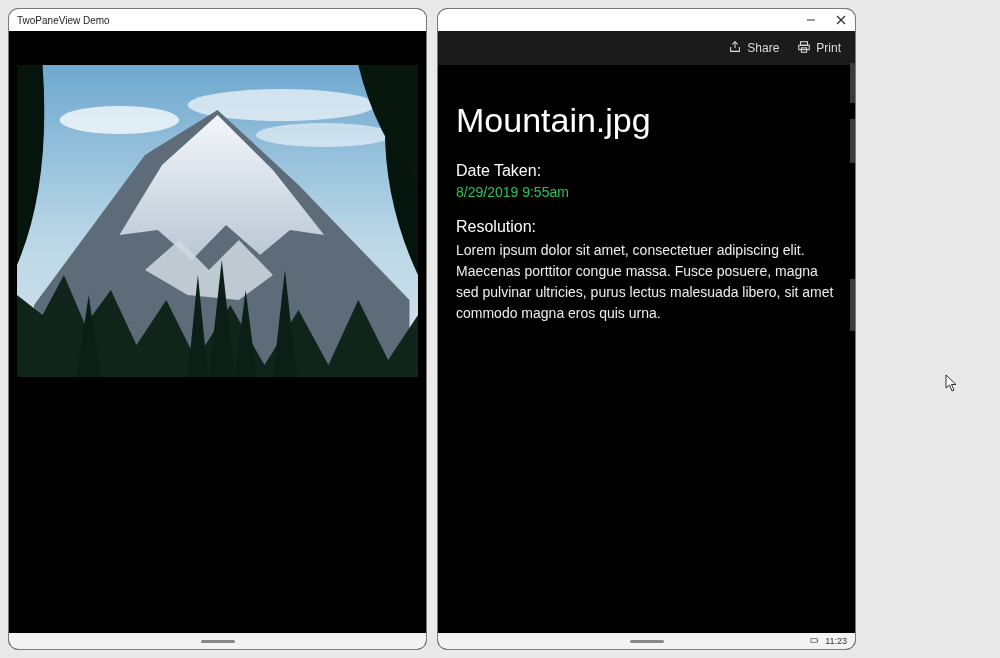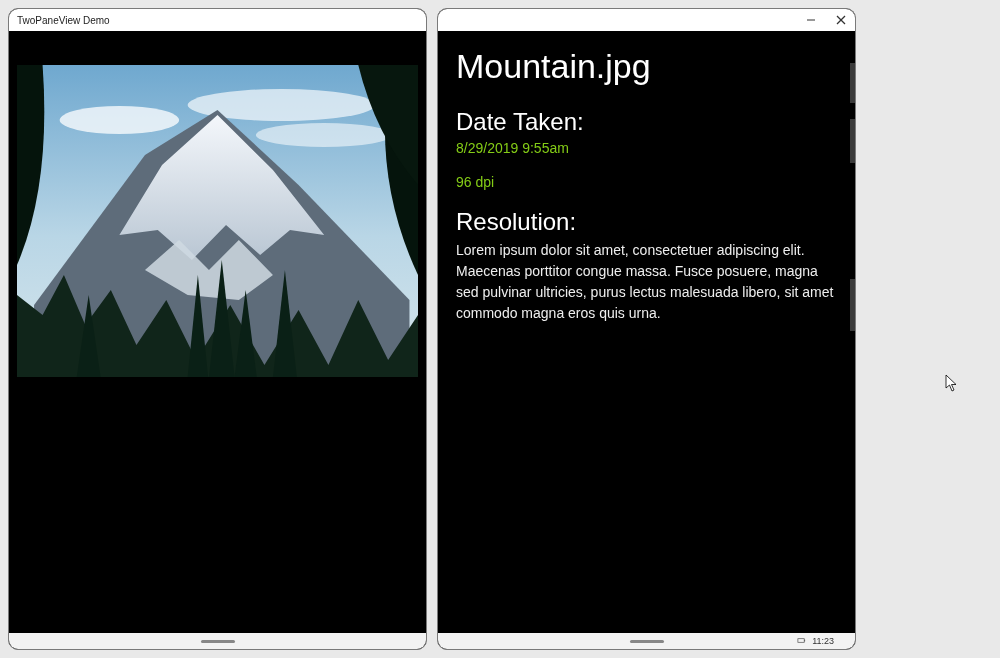--- a/index.html
+++ b/index.html
@@ -74,57 +74,58 @@
   }
   .mountain svg { width: 100%; height: 100%; display: block; }
   
   .detail {
     flex: 1 1 auto;
     background: #000;
     color: #fff;
     padding: 16px 18px;
     font-weight: 300;
     overflow: hidden;
+    margin-top: 20px;
   }
   .detail h1 {
     font-size: 34px;
     font-weight: 300;
     margin-bottom: 22px;
   }
   .meta-block { margin-bottom: 18px; }
   .meta-label {
-    font-size: 24px;
+    font-size: 16px;
     font-weight: 300;
     margin-bottom: 4px;
   }
   .meta-value {
     font-size: 14px;
     font-weight: 400;
-    color: #84cc16;
+    color: #22c55e;
   }
   .description-text {
     font-size: 14px;
     line-height: 1.5;
     color: #eee;
     max-width: 470px;
   }
   
   .taskbar {
     height: 16px;
     background: #f3f3f3;
     display: flex;
     align-items: center;
     justify-content: center;
     position: relative;
   }
   .task-handle {
     width: 34px; height: 3px; background: #888; border-radius: 2px;
   }
   .clock {
-    position: absolute; right: 21px;
+    position: absolute; right: 8px;
     font-size: 9px; color: #333;
     display: flex; gap: 6px; align-items: center;
   }
   
   .edge-hint {
     position: absolute;
     right: 0;
     width: 5px;
     background: #3a3a3a;
   }
@@ -199,34 +200,55 @@
             <line x1="1" y1="5" x2="9" y2="5" stroke="#333" stroke-width="1"></line>
           </svg>
       </div>
       <div class="tb-btn">
         <svg width="10" height="10" viewBox="0 0 10 10">
             <line x1="1" y1="1" x2="9" y2="9" stroke="#333" stroke-width="1.2"></line>
             <line x1="9" y1="1" x2="1" y2="9" stroke="#333" stroke-width="1.2"></line>
           </svg>
       </div>
     </div>
+    <div class="cmdbar">
+      <div class="cmd-item">
+        <span>
+          <svg width="14" height="14" viewBox="0 0 16 16" fill="none" stroke-width="1.2">
+            <path d="M3 8 L3 13 L13 13 L13 8"></path>
+            <path d="M8 2 L8 9"></path>
+            <path d="M5 5 L8 2 L11 5"></path>
+          </svg>
+        </span>
+        <span>Share</span>
+      </div>
+      <div class="cmd-item">
+        <span>
+          <svg width="14" height="14" viewBox="0 0 16 16" fill="none" stroke-width="1.2">
+            <rect x="4" y="2" width="8" height="4"></rect>
+            <rect x="2" y="6" width="12" height="5"></rect>
+            <rect x="5" y="9" width="6" height="5"></rect>
+          </svg>
+        </span>
+        <span>Print</span>
+      </div>
+    </div>
 
     <div class="detail">
       <h1>Mountain.jpg</h1>
 
       <div class="meta-block">
         <div class="meta-label">Date Taken:</div>
         <div class="meta-value">8/29/2019 9:55am</div>
       </div>
 
       <div class="meta-block">
       </div>
 
       <div class="meta-block">
-        <div class="meta-value">96 dpi</div>
       </div>
 
       <div class="meta-block">
         <div class="meta-label">Resolution:</div>
         <div class="meta-value description-text">Lorem ipsum dolor sit amet, consectetuer adipiscing elit. Maecenas porttitor congue massa. Fusce posuere, magna sed pulvinar ultricies, purus lectus malesuada libero, sit amet commodo magna eros quis urna.</div>
       </div>
     </div>
 
     <div class="taskbar">
       <div class="task-handle"></div>

